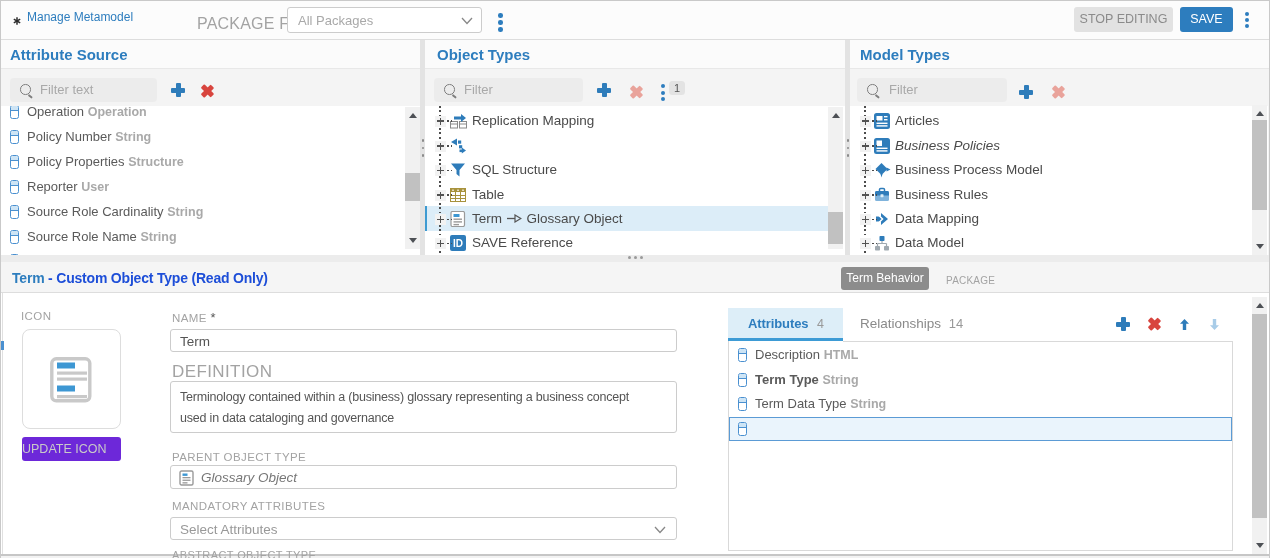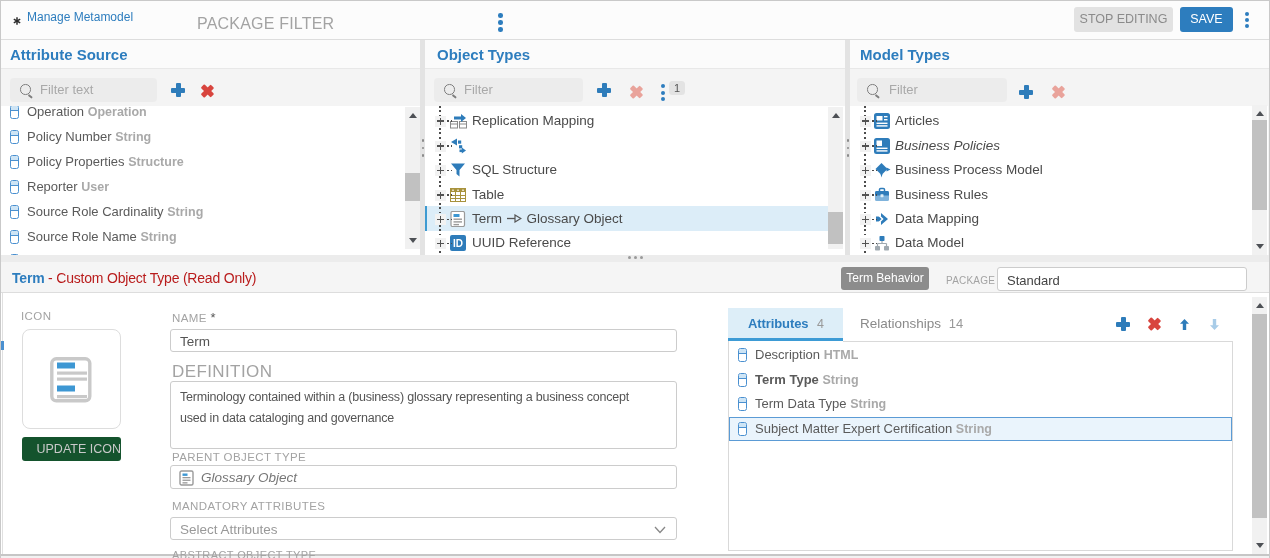--- a/index.html
+++ b/index.html
@@ -54,20 +54,26 @@
 <div class="abs" style="left:0;top:0;width:1270px;height:40px;background:#fcfcfc;border-bottom:1px solid #ddd;">
   <svg class="abs" style="left:13px;top:17px;" width="8" height="8" viewBox="0 0 8 8">
       <g stroke="#2b2b2b" stroke-width="1.5">
         <line x1="4" y1="0.3" x2="4" y2="7.7"></line>
         <line x1="0.8" y1="2.15" x2="7.2" y2="5.85"></line>
         <line x1="7.2" y1="2.15" x2="0.8" y2="5.85"></line>
       </g>
     </svg>
   <div class="abs" style="left:27px;top:10px;font-size:12px;color:#2d7dbe;">Manage Metamodel</div>
   <div class="abs lbl" style="left:197px;top:15px;font-size:16px;letter-spacing:0.2px;">PACKAGE FILTER</div>
+  <div class="abs inp" style="left:287px;top:7px;width:195px;height:26px;">
+    <span class="abs" style="left:10px;top:5px;font-size:13px;color:#a9a9a9;">All Packages</span>
+    <svg class="abs" style="right:8px;top:9px;" width="12" height="8" viewBox="0 0 12 8">
+        <polyline points="1,1 6,6.5 11,1" fill="none" stroke="#888" stroke-width="1.3"></polyline>
+      </svg>
+  </div>
   <div class="abs kebab" style="left:498px;top:13px;">
       <i style="width:4.5px;height:4.5px;margin-bottom:2.5px;"></i>
       <i style="width:4.5px;height:4.5px;margin-bottom:2.5px;"></i>
       <i style="width:4.5px;height:4.5px;"></i>
     </div>
   <div class="abs" style="left:1074px;top:7px;width:99px;height:25px;background:#e2e2e2;border-radius:3px;color:#8b8b8b;font-size:12.5px;text-align:center;line-height:25px;">STOP EDITING</div>
   <div class="abs" style="left:1180px;top:7px;width:53px;height:25px;background:#2d7dbe;border-radius:3px;color:#fff;font-size:12.5px;text-align:center;line-height:25px;">SAVE</div>
   <div class="abs kebab" style="left:1245px;top:12px;">
       <i></i>
       <i></i>
@@ -203,21 +209,21 @@
         <line x1="0" y1="4.5" x2="8" y2="4.5" stroke="#555" stroke-width="1.3"></line>
         <path d="M8 1 L13.8 4.5 L8 8 Z" fill="none" stroke="#555" stroke-width="1.2"></path>
       </svg> Glossary Object</div>
 
   <div class="texp" style="left:10px;top:132px;"></div>
     <div class="tdots" style="left:21.5px;top:136.6px;"></div>
   <svg class="abs" style="left:25px;top:129px;" width="16" height="16" viewBox="0 0 16 16">
       <rect width="16" height="16" rx="2" fill="#2e7cba"></rect>
       <text x="8" y="12" text-anchor="middle" font-family="Liberation Sans, sans-serif" font-size="10" font-weight="bold" fill="#fff">ID</text>
     </svg>
-  <div class="trow" style="left:47px;top:129px;">UUID Reference</div>
+  <div class="trow" style="left:47px;top:129px;">SAVE Reference</div>
 </div>
 
 <div class="abs" style="left:851px;top:106px;width:401px;height:149px;overflow:hidden;">
   <div class="tline" style="left:13.2px;top:0;height:149px;"></div>
   <div class="texp" style="left:9px;top:9.5px;"></div>
     <div class="tdots" style="left:20.5px;top:14.1px;"></div>
   <svg class="abs" style="left:23px;top:7px;" width="16" height="16" viewBox="0 0 16 16">
       <rect width="16" height="16" rx="2.5" fill="#2e7cba"></rect>
       <rect x="2.5" y="3" width="6" height="4.5" fill="#fff"></rect>
       <rect x="10" y="3" width="3.5" height="1.4" fill="#fff"></rect>
@@ -292,51 +298,48 @@
 </div>
 
 <div class="abs" style="left:0;top:255px;width:1270px;height:7px;background:#ececec;"></div>
 <div class="abs" style="left:628px;top:256px;width:16px;height:4px;">
   <i style="position:absolute;left:0;top:0;width:3px;height:3px;border-radius:50%;background:#9a9a9a;"></i>
   <i style="position:absolute;left:6px;top:0;width:3px;height:3px;border-radius:50%;background:#9a9a9a;"></i>
   <i style="position:absolute;left:12px;top:0;width:3px;height:3px;border-radius:50%;background:#9a9a9a;"></i>
 </div>
 
 <div class="abs" style="left:0;top:262px;width:1270px;height:31px;background:#f5f5f5;border-bottom:1px solid #ddd;">
-  <div class="abs" style="left:12px;top:8px;font-size:14px;letter-spacing:-0.2px;font-weight:bold;color:#2d7dbe;">Term <span style="color:#b91c1c;font-weight:normal;">- Custom Object Type (Read Only)</span></div>
+  <div class="abs" style="left:12px;top:8px;font-size:14px;letter-spacing:-0.2px;font-weight:bold;color:#2d7dbe;">Term <span style="color:#1d4ed8;font-weight:bold;">- Custom Object Type (Read Only)</span></div>
   <div class="abs" style="left:841px;top:5px;width:88px;height:23px;background:#8c8c8c;border-radius:3px;color:#fff;font-size:12px;text-align:center;line-height:23px;">Term Behavior</div>
   <div class="abs lbl" style="left:946px;top:13px;font-size:10px;letter-spacing:0.2px;">PACKAGE</div>
-  <div class="abs inp" style="left:997px;top:5px;width:250px;height:24px;">
-      <span class="abs" style="left:9px;top:5px;font-size:13px;color:#444;">Standard</span>
-    </div>
 </div>
 
 <div class="abs" style="left:0;top:293px;width:1270px;height:265px;background:#fff;"></div>
 <div class="abs" style="left:2px;top:293px;width:1px;height:265px;background:#e0e0e0;"></div>
 <div class="abs" style="left:1px;top:341px;width:3px;height:9px;background:#4a90d0;"></div>
 
 <div class="abs lbl" style="left:21px;top:310px;font-size:11.5px;">ICON</div>
 <div class="abs" style="left:22px;top:329px;width:99px;height:100px;border:1px solid #ddd;border-radius:8px;background:#fff;">
   <svg class="abs" style="left:27px;top:27px;" width="42" height="46" viewBox="0 0 42 46">
     <rect x="1.8" y="1.8" width="38" height="42" rx="4.5" fill="#fff" stroke="#c9c9c9" stroke-width="3.4"></rect>
     <rect x="7" y="5.5" width="18" height="6" fill="#3d97d3"></rect>
     <rect x="7" y="14.5" width="30" height="3.2" fill="#c9c9c9"></rect>
     <rect x="7" y="20.5" width="30" height="3.2" fill="#c9c9c9"></rect>
     <rect x="7" y="28.5" width="18" height="6" fill="#3d97d3"></rect>
     <rect x="7" y="38" width="30" height="3.2" fill="#c9c9c9"></rect>
   </svg>
 </div>
-<div class="abs" style="left:22px;top:437px;width:99px;height:24px;background:#14532d;border-radius:3px;color:#c9c9c9;font-size:12.5px;text-align:right;line-height:24px;">UPDATE ICON</div>
+<div class="abs" style="left:22px;top:437px;width:99px;height:24px;background:#6d28d9;border-radius:3px;color:#c9c9c9;font-size:12.5px;text-align:left;line-height:24px;">UPDATE ICON</div>
 
 <div class="abs lbl" style="left:172px;top:310px;font-size:11.5px;">NAME <span style="color:#555;font-size:13px;">*</span></div>
 <div class="abs inp" style="left:170px;top:329px;width:507px;height:23px;">
     <span class="abs" style="left:9px;top:4px;font-size:13.5px;color:#555;">Term</span>
   </div>
 <div class="abs lbl" style="left:172px;top:362px;font-size:17px;">DEFINITION</div>
-<div class="abs inp" style="left:170px;top:381px;width:507px;height:68px;">
+<div class="abs inp" style="left:170px;top:381px;width:507px;height:52px;">
   <div class="abs" style="left:9px;top:5px;font-size:12.5px;letter-spacing:-0.2px;color:#555;line-height:21px;white-space:nowrap;">Terminology contained within a (business) glossary representing a business concept<br>used in data cataloging and governance</div>
 </div>
 <div class="abs lbl" style="left:172px;top:451px;font-size:11.5px;">PARENT OBJECT TYPE</div>
 <div class="abs inp" style="left:170px;top:465px;width:507px;height:24px;">
   <svg class="abs" style="left:8px;top:4px;" width="15" height="16" viewBox="0 0 15 16">
     <rect x="1" y="1" width="13" height="14" rx="1.5" fill="#fff" stroke="#9a9a9a" stroke-width="1.4"></rect>
     <rect x="3.5" y="3.5" width="5" height="2.4" fill="#3d97d3"></rect>
     <rect x="3.5" y="7" width="8" height="1.3" fill="#9a9a9a"></rect>
     <rect x="3.5" y="9.6" width="8" height="1.3" fill="#9a9a9a"></rect>
     <rect x="3.5" y="12.2" width="5" height="1.3" fill="#9a9a9a"></rect>
@@ -370,21 +373,20 @@
 <div class="abs" style="left:843px;top:341px;width:390px;height:1px;background:#d9d9d9;"></div>
 <div class="abs" style="left:728px;top:341px;width:505px;height:209px;overflow:hidden;">
   <div class="aicon" style="left:10px;top:7px;"></div>
     <div class="arow" style="left:27px;top:6px;">Description <b>HTML</b></div>
   <div class="aicon" style="left:10px;top:32px;"></div>
     <div class="arow" style="left:27px;top:31px;font-weight:bold;">Term Type <b>String</b></div>
   <div class="aicon" style="left:10px;top:56px;"></div>
     <div class="arow" style="left:27px;top:55px;">Term Data Type <b>String</b></div>
   <div class="abs" style="left:1px;top:76px;width:503px;height:24px;background:#eaf4fc;border:1px solid #5b9bd5;"></div>
   <div class="aicon" style="left:10px;top:81px;"></div>
-    <div class="arow" style="left:27px;top:80px;">Subject Matter Expert Certification <b>String</b></div>
 </div>
 
 <div class="abs" style="left:0;top:554px;width:1270px;height:1.5px;background:#c6c6c6;z-index:5;"></div>
 <div class="abs" style="left:0;top:556px;width:1270px;height:2px;background:#f2f2f2;z-index:5;"></div>
 
 <div class="sb" style="left:1252px;top:297px;height:257px;z-index:6;">
   <div class="up" style="top:2px;"></div>
     <div class="dn" style="bottom:2px;"></div>
   <div class="th" style="top:17px;height:204px;"></div>
 </div>

